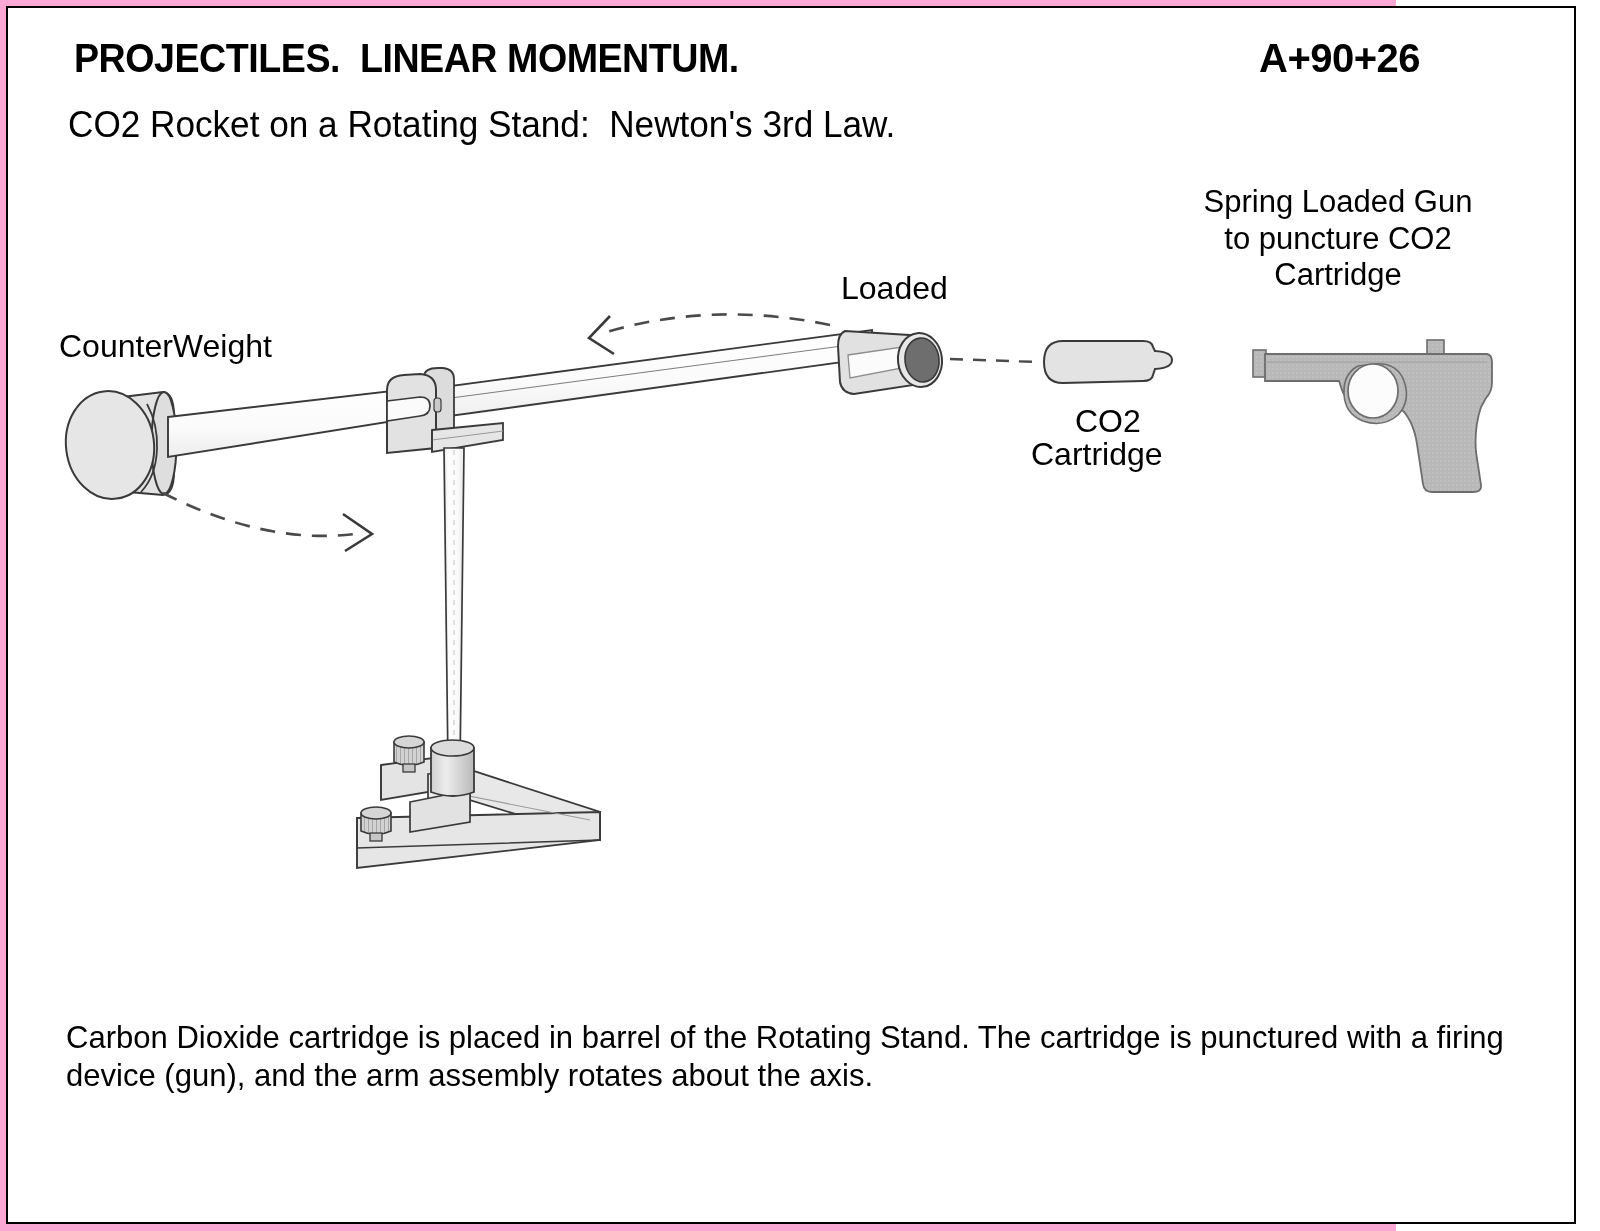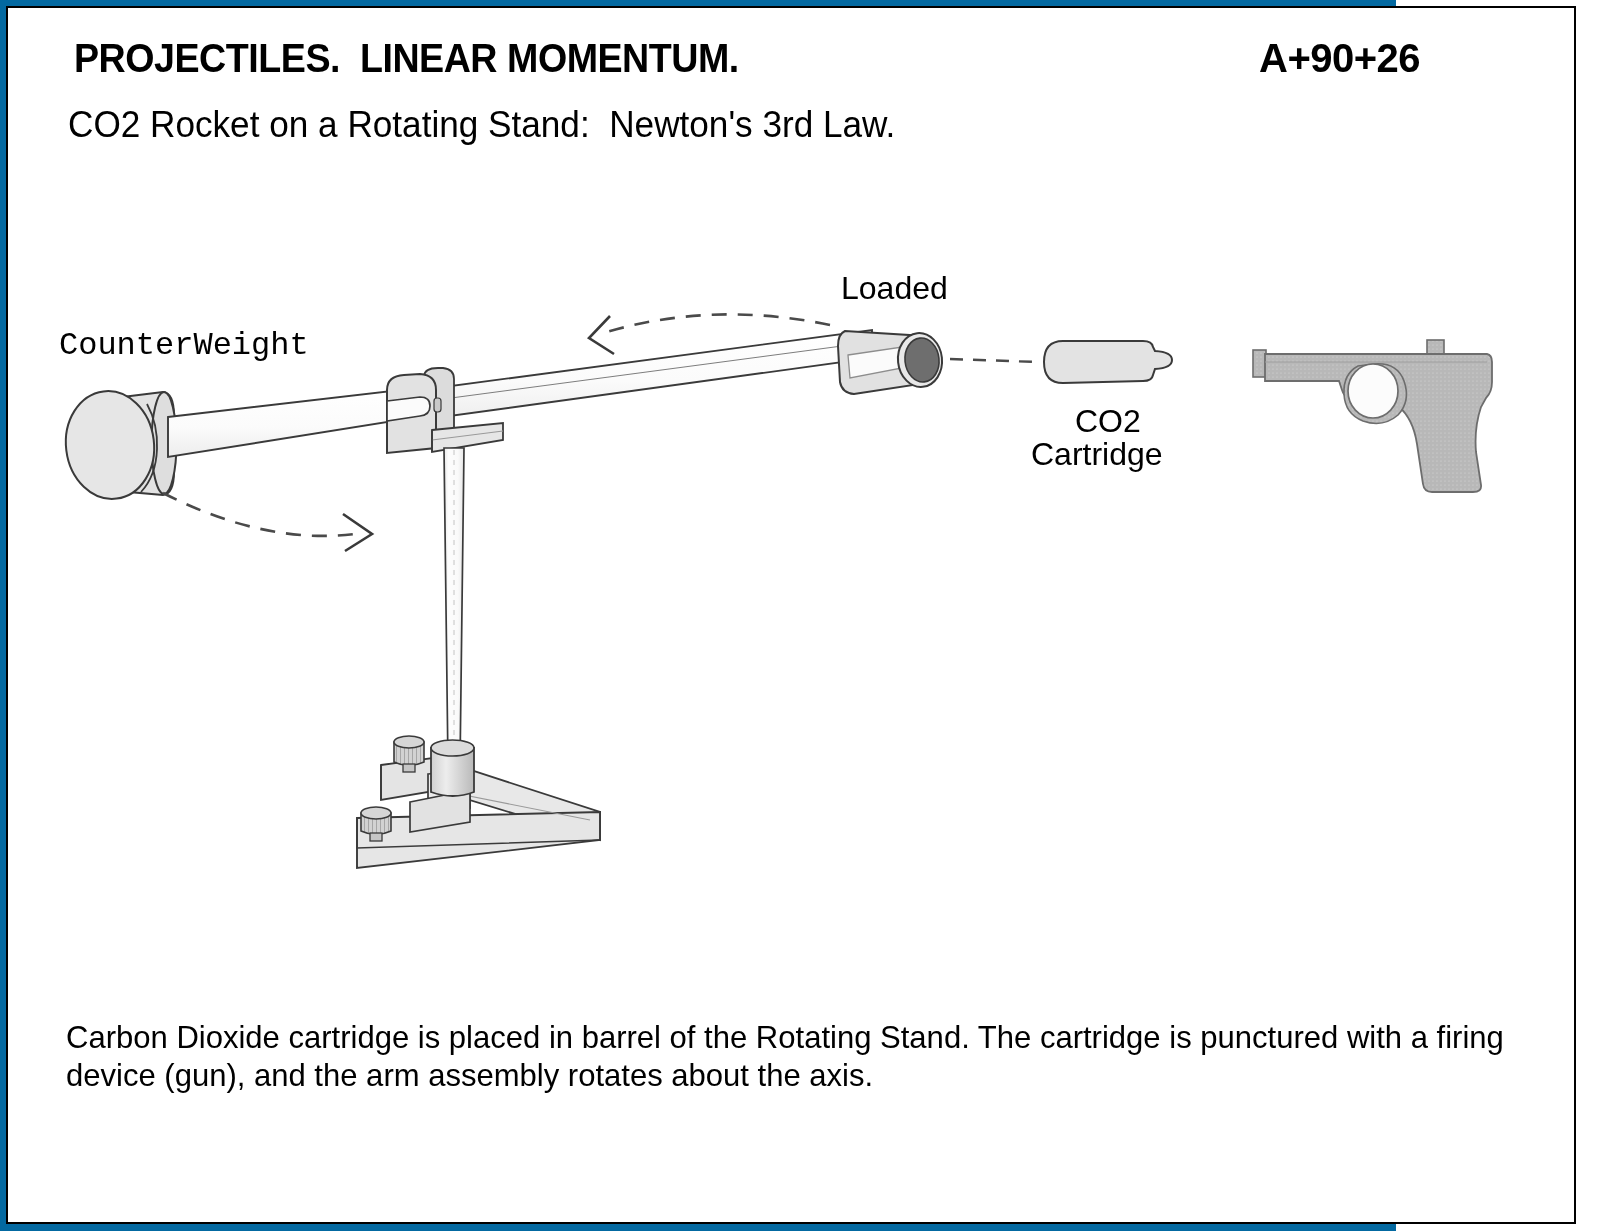--- a/index.html
+++ b/index.html
@@ -12,21 +12,21 @@
     height: 1231px;
     font-family: "Liberation Sans", sans-serif;
     position: relative;
     overflow: hidden;
   }
   #page {
     position: absolute;
     left: 0; top: 0;
     width: 1396px;
     height: 1231px;
-    background: #0369a1;
+    background: #f9a8d4;
   }
   .frame {
     position: absolute;
     left: 6px;
     top: 6px;
     width: 1570px;
     height: 1218px;
     border: 2px solid #000000;
     box-sizing: border-box;
     background: #ffffff;
@@ -56,21 +56,21 @@
   #subtitle {
     left: 68px;
     top: 106px;
     font-size: 37px;
     transform: scaleX(0.95);
     transform-origin: left top;
   }
   .label {
     font-size: 32px;
   }
-  #label-counterweight { left: 59px;  top: 330px; font-family: Liberation Mono, monospace; }
+  #label-counterweight { left: 59px;  top: 330px; }
   #label-barrel        { left: 841px; top: 272px; }
   #label-co2-1         { left: 1075px; top: 405px; }
   #label-co2-2         { left: 1031px; top: 438px; }
   #gun-caption {
     left: 1188px;
     top: 184px;
     width: 300px;
     text-align: center;
     font-size: 31px;
     line-height: 1.18;
@@ -277,15 +277,16 @@
   <div class="txt" id="subtitle">CO2 Rocket on a Rotating Stand:  Newton's 3rd Law.</div>
 
   <div class="txt label" id="label-counterweight">CounterWeight</div>
 
   <div class="txt label" id="label-barrel">Loaded</div>
 
   <div class="txt label" id="label-co2-1">CO2</div>
 
   <div class="txt label" id="label-co2-2">Cartridge</div>
 
+  <div class="txt" id="gun-caption">Spring  Loaded Gun to puncture CO2 Cartridge</div>
 
   <div class="txt" id="bottom-caption">Carbon Dioxide cartridge is placed in barrel of the Rotating Stand.  The cartridge is punctured with a firing device (gun), and the arm assembly rotates about the axis.</div>
 </div>
 
 </body></html>

